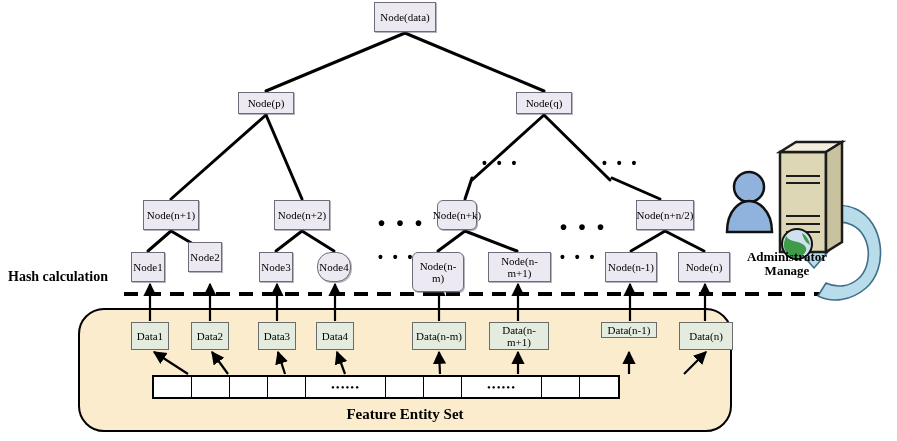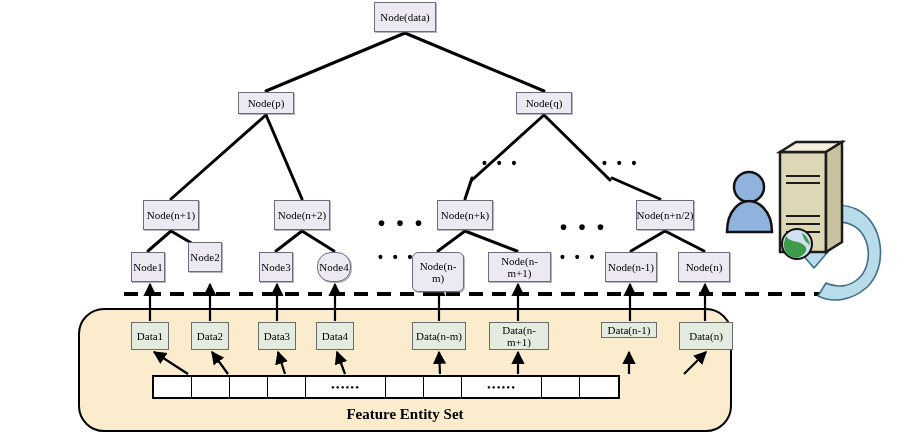--- a/index.html
+++ b/index.html
@@ -231,41 +231,44 @@
       <div class="cell" style="width: 80px;">••••••</div>
       <div class="cell" style="width: 38px;"></div>
       <div class="cell" style="width: 38px;"></div>
       <div class="cell" style="width: 80px;">••••••</div>
       <div class="cell" style="width: 38px;"></div>
       <div class="cell" style="width: 38px;"></div>
     </div>
 
   <div class="fes-label" style="left:78px;top:406px;width:654px;">Feature Entity Set</div>
 
+  <div class="hash-label" style="left:8px;top:269px;">Hash calculation</div>
 
   <div class="admin-label" style="left:728px;top:250px;width:118px;">
+    <div>Administrator</div>
+    <div>Manage</div>
   </div>
 
   <div id="mount">
       <div class="node" style="left: 374px; top: 2px; width: 62px; height: 30px;">
         <span>Node(data)</span>
       </div>
       <div class="node" style="left: 238px; top: 92px; width: 56px; height: 22px;">
         <span>Node(p)</span>
       </div>
       <div class="node" style="left: 516px; top: 92px; width: 56px; height: 22px;">
         <span>Node(q)</span>
       </div>
       <div class="node" style="left: 143px; top: 200px; width: 56px; height: 30px;">
         <span>Node(n+1)</span>
       </div>
       <div class="node" style="left: 274px; top: 200px; width: 56px; height: 30px;">
         <span>Node(n+2)</span>
       </div>
-      <div class="node" style="left: 437px; top: 200px; width: 56px; height: 30px;">
+      <div class="node" style="left: 437px; top: 200px; width: 40px; height: 30px; border-radius: 6px;">
         <span>Node(n+k)</span>
       </div>
       <div class="node" style="left: 636px; top: 200px; width: 58px; height: 30px;">
         <span>Node(n+n/2)</span>
       </div>
       <div class="node" style="left: 131px; top: 252px; width: 34px; height: 30px;">
         <span>Node1</span>
       </div>
       <div class="node" style="left: 188px; top: 242px; width: 34px; height: 30px;">
         <span>Node2</span>

